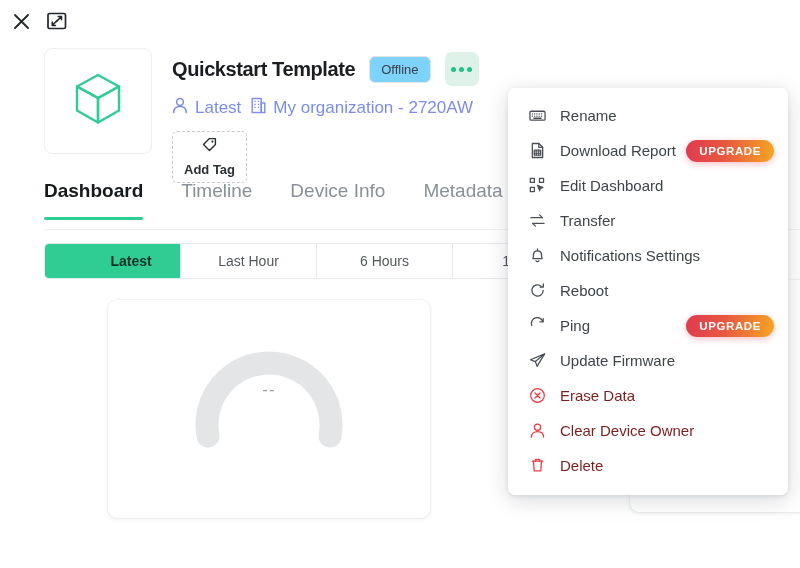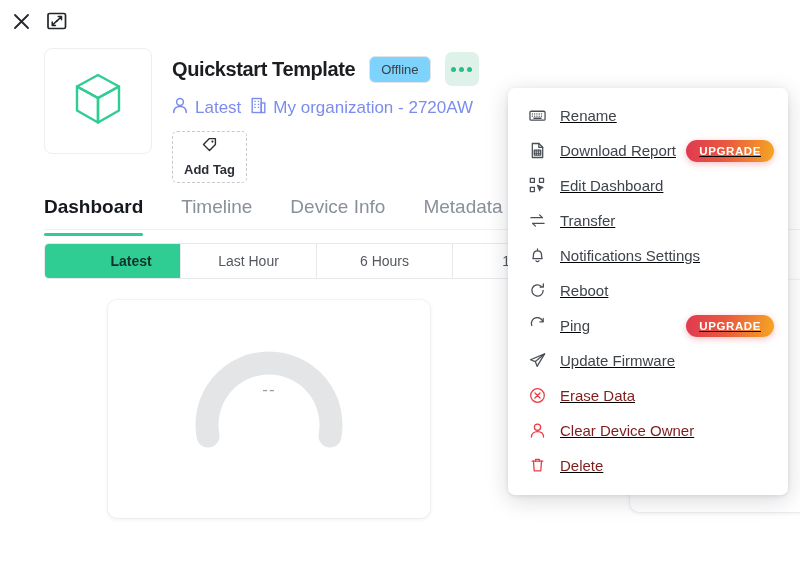--- a/index.html
+++ b/index.html
@@ -42,21 +42,21 @@
     display: flex; align-items: center; gap: 7px;
     color: #7b8ced; font-size: 17px; cursor: pointer; white-space: nowrap;
   }
   .add-tag {
     margin-top: 12px; display: inline-flex; align-items: center; gap: 7px;
     border: 1px dashed #c6cad0; border-radius: 5px; padding: 5px 11px;
     font-size: 13px; font-weight: bold; color: #2b2f36; cursor: pointer; flex-direction: column;
   }
 
   
-  .tabs { position: absolute; left: 44px; top: 180px; display: flex; gap: 38px; margin-top: 16px; }
+  .tabs { position: absolute; left: 44px; top: 180px; display: flex; gap: 38px; }
   .tab { font-size: 19px; color: #8a9099; padding-bottom: 16px; cursor: pointer; white-space: nowrap; }
   .tab.active { color: #15181d; font-weight: bold; }
   .tab.active::after {
     content: ""; display: block; position: relative; top: 15px;
     height: 3px; background: #2fcc93; border-radius: 2px;
   }
   .tabs-rule { position: absolute; left: 44px; top: 229px; width: 760px; height: 1px; background: #eef0f2; }
 
   
   .range-bar {
@@ -86,21 +86,21 @@
     position: absolute; left: 0; right: 0; top: 142px;
     display: flex; justify-content: space-between; padding: 0 58px;
     font-size: 15px; color: #7d838b;
   }
 
   
   .dropdown {
     position: absolute; left: 508px; top: 88px; width: 280px;
     background: #fff; border-radius: 7px;
     box-shadow: 0 5px 22px rgba(15,25,40,0.17), 0 1px 4px rgba(15,25,40,0.09);
-    padding: 10px 0 12px 0; z-index: 50; text-decoration: underline;
+    padding: 10px 0 12px 0; z-index: 50;
   }
   .menu-item {
     display: flex; align-items: center; height: 35px; padding: 0 14px 0 18px;
     font-size: 15px; color: #3f444b; cursor: pointer; position: relative;
   }
   .menu-item .mi-icon {
     width: 22px; height: 20px; display: flex; align-items: center; justify-content: center;
     margin-right: 12px; flex: 0 0 22px;
   }
   .menu-item.danger { color: #7f1d1d; }

